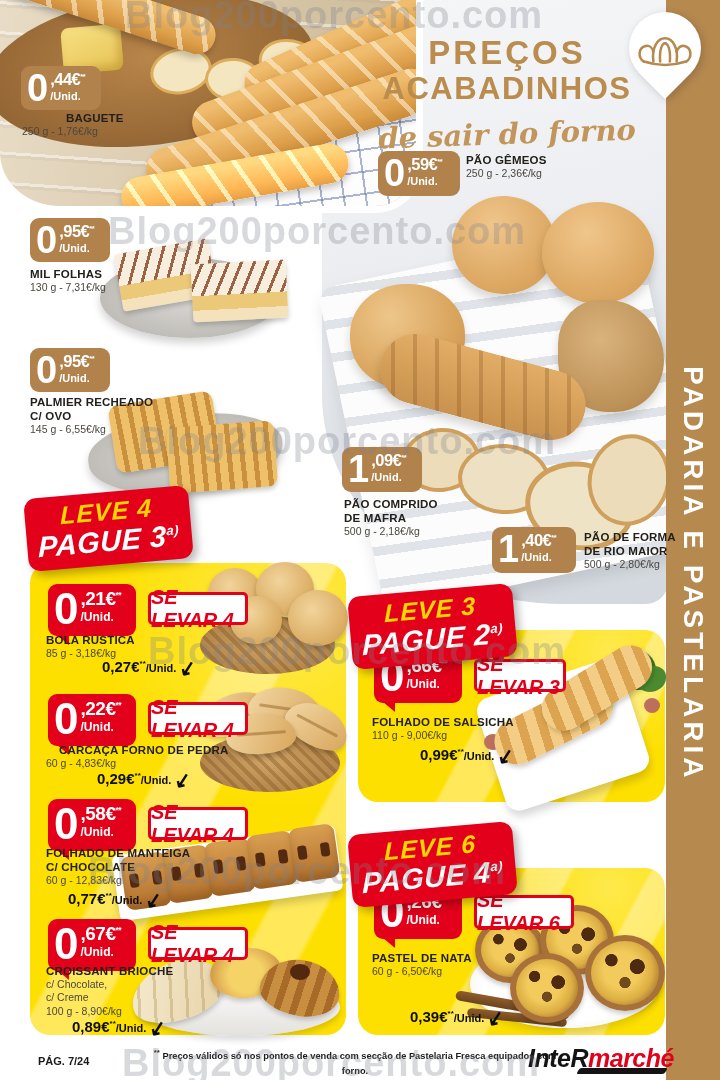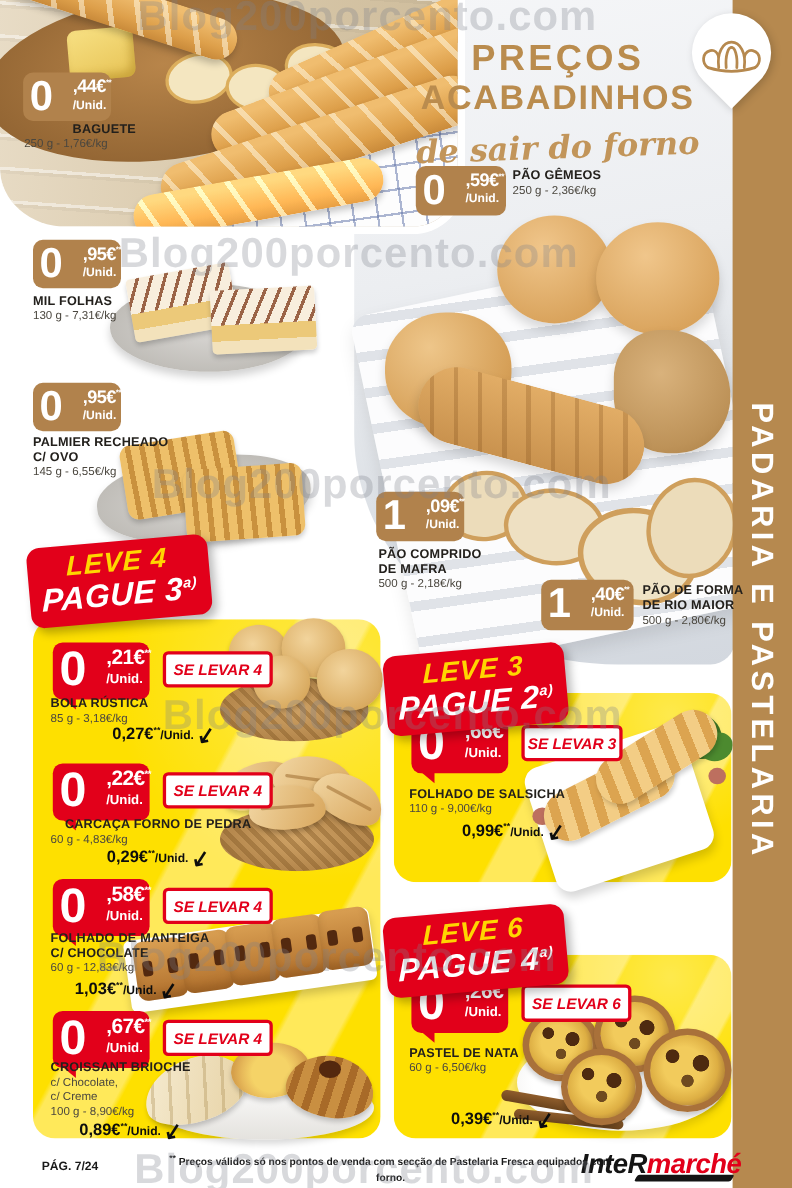--- a/index.html
+++ b/index.html
@@ -29,33 +29,33 @@
 
   
   .pin{position:absolute;left:629px;top:12px;width:72px;height:72px;background:#fff;
     border-radius:50% 50% 50% 0;transform:rotate(-45deg);z-index:4;box-shadow:0 3px 8px rgba(0,0,0,.18);}
   .pin svg{position:absolute;left:7px;top:10px;width:58px;height:52px;transform:rotate(45deg);}
 
   
   .badge{position:absolute;display:flex;align-items:flex-start;color:#fff;border-radius:9px;
     padding:3px 6px;box-sizing:border-box;z-index:3;}
   .badge .bi{font-weight:900;line-height:1;}
-  .badge .br{display:flex;flex-direction:column;margin-left:18px;padding-top:2px;}
+  .badge .br{display:flex;flex-direction:column;margin-left:2px;padding-top:2px;}
   .badge .bd{font-weight:900;line-height:1;white-space:nowrap;letter-spacing:-0.5px;}
   .badge .bd sup{font-size:0.45em;}
   .badge .bu{font-weight:700;margin-top:2px;}
   .brown{background:#b1824c;}
   .red{background:#e2001a;}
   .red::after{content:"";position:absolute;left:9px;bottom:-9px;
     border-left:12px solid transparent;border-top:10px solid #e2001a;}
   .bm .bi{font-size:38px;} .bm .bd{font-size:16.5px;} .bm .bu{font-size:11px;}
   .bl .bi{font-size:44px;} .bl .bd{font-size:19px;} .bl .bu{font-size:12px;}
 
   .selevar{position:absolute;background:#fff;border:3px solid #e2001a;border-radius:5px;
-    color:#e2001a;font-weight:900;font-style:italic;font-size:14px;display:flex;
+    color:#e2001a;font-weight:900;font-style:italic;font-size:20px;display:flex;
     align-items:center;justify-content:center;box-sizing:border-box;z-index:3;}
 
   .pname{position:absolute;font-size:11.5px;font-weight:800;color:#23201c;line-height:1.22;
     white-space:pre-line;letter-spacing:.2px;z-index:3;}
   .pdetail{position:absolute;font-size:10.5px;font-weight:500;color:#4b473f;z-index:3;}
   .psub{position:absolute;font-size:10.5px;color:#4b473f;white-space:pre-line;line-height:1.25;z-index:3;}
   .altp{position:absolute;font-size:15px;font-weight:800;color:#0d0d0d;z-index:3;}
   .altp sup{font-size:8px;}
   .altp .au{font-size:11px;}
   .altp .arr{display:inline-block;font-size:20px;font-weight:900;margin-left:3px;
@@ -327,21 +327,21 @@
     <span class="br">
         <span class="bd"><span>,58€</span><sup>**</sup></span>
     <span class="bu">/Unid.</span>
       </span>
   </div>
   <div class="selevar" style="left:148px;top:807px;width:100px;height:33px;">SE LEVAR 4</div>
   <div class="pname" style="left:46px;top:846px;">FOLHADO DE MANTEIGA
 C/ CHOCOLATE</div>
   <div class="pdetail" style="left:46px;top:874px;">60 g - 12,83€/kg</div>
   <div class="altp" style="left:68px;top:888px;">
-    <span>1,03€</span><sup>**</sup><span class="au">/Unid.</span><span class="arr">↙</span>
+    <span>0,77€</span><sup>**</sup><span class="au">/Unid.</span><span class="arr">↙</span>
   </div>
   <div class="abs" style="left:115px;top:818px;width:230px;height:98px;z-index:1;">
     <div class="tray deco" style="left:0;top:22px;width:225px;height:66px;transform:rotate(-8deg);"></div>
     <div class="pch deco" style="left:8px;top:36px;"></div>
     <div class="pch deco" style="left:50px;top:29px;"></div>
     <div class="pch deco" style="left:92px;top:22px;"></div>
     <div class="pch deco" style="left:134px;top:15px;"></div>
     <div class="pch deco" style="left:176px;top:8px;"></div>
   </div>
 

